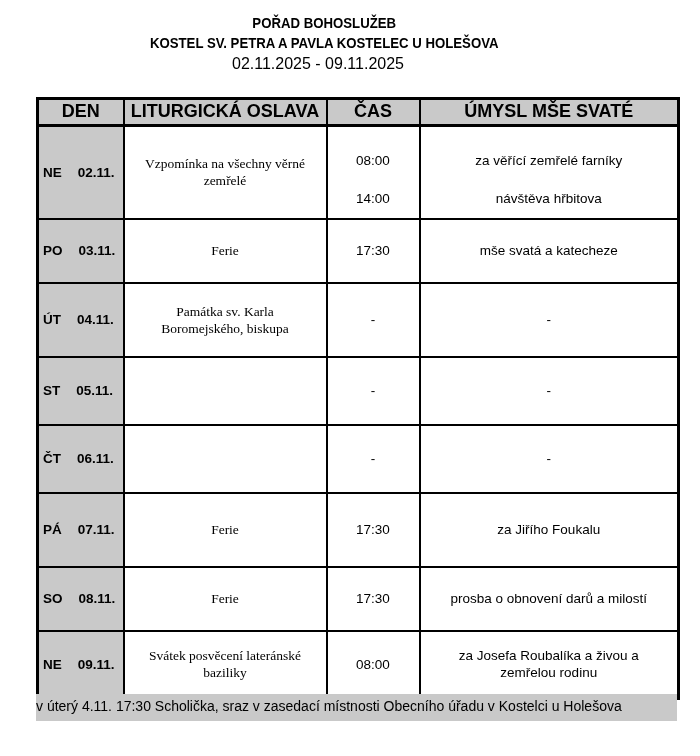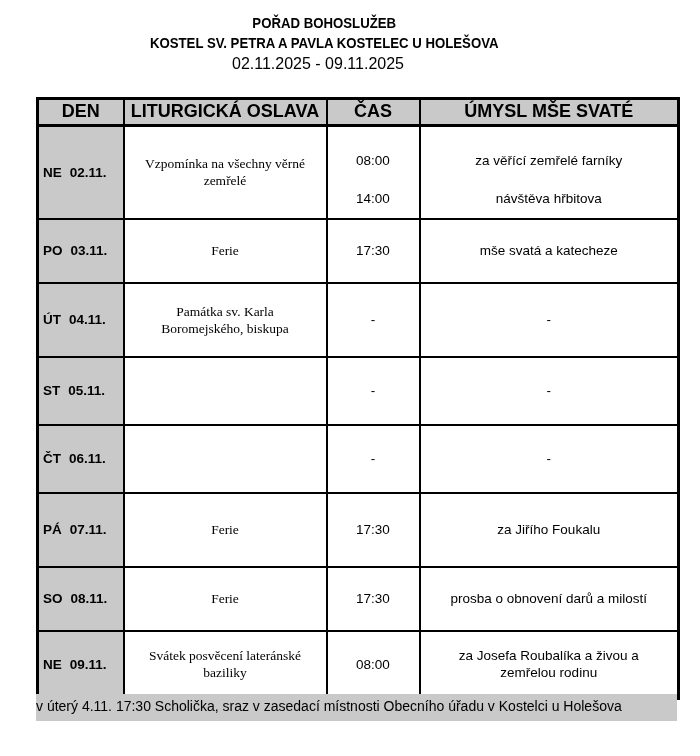--- a/index.html
+++ b/index.html
@@ -36,21 +36,21 @@
     font-size: 18px; font-weight: 700;
     height: 19px; padding: 1px 0 2px;
     border-bottom: 3px solid #000;
     transform-origin: center;
   }
   .schedule td {
     font-size: 13.5px; text-align: center; vertical-align: middle;
     line-height: 17px;
   }
   td.den { background: #c9c9c9; font-weight: 700; }
-  .denw { display: flex; gap: 8px; padding-left: 4px; align-items: baseline; white-space: nowrap; }
+  .denw { display: flex; gap: 16px; padding-left: 4px; align-items: baseline; white-space: nowrap; }
   td.lit .litw { max-width: 172px; margin: 0 auto; font-family: Liberation Serif, serif; }
   td.umy { padding: 0 10px; }
   .stack { display: flex; flex-direction: column; gap: 21px; padding-top: 14px; }
   .stack > div { line-height: 17px; }
   tr.r-ct td { border-top: 2px solid #4c1d95; text-align: center; }
 
   
   .note {
     position: absolute; left: 36px; top: 694px;
     width: 641px;

